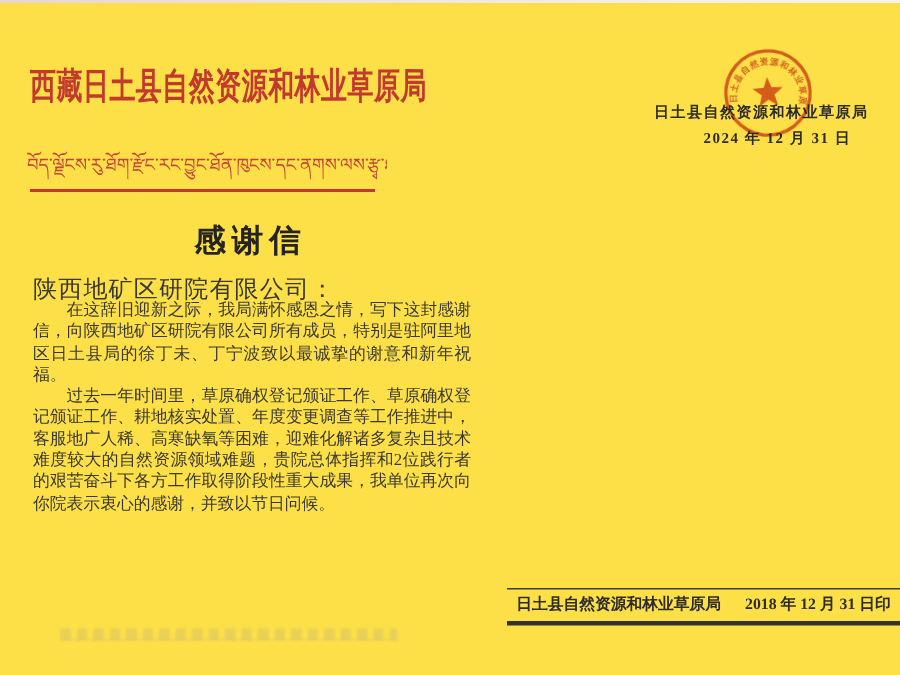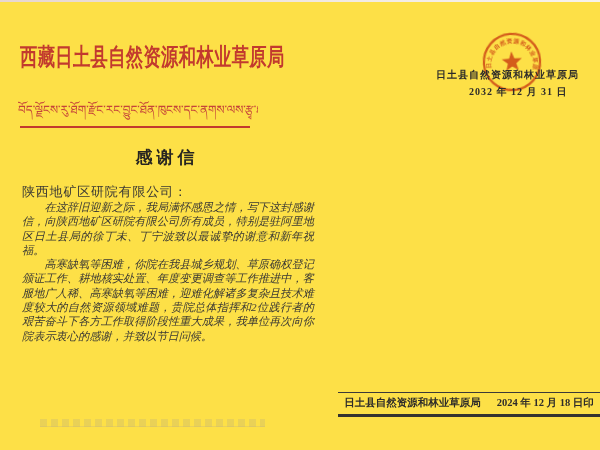--- a/index.html
+++ b/index.html
@@ -40,33 +40,33 @@
     font-size:10px;font-weight:bold;color:#2e2c2a;
     letter-spacing:1px;white-space:nowrap;
   }
   .seal-date{
     position:absolute;left:469px;top:85px;
     font-size:10px;font-weight:bold;color:#2e2c2a;
     letter-spacing:1px;white-space:nowrap;
   }
   .letter-heading{
     position:absolute;left:22px;top:146px;width:290px;
-    text-align:center;font-size:17px;font-weight:bold;color:#262421;
+    text-align:center;font-size:21px;font-weight:bold;color:#262421;
     letter-spacing:4px;
   }
   .salutation{
     position:absolute;left:22px;top:183px;
-    font-size:13px;color:#3a3834;letter-spacing:0.8px;text-align:right;
+    font-size:16px;color:#3a3834;letter-spacing:0.8px;text-align:right;
   }
   .body-text{
     position:absolute;left:22px;top:200px;width:292px;
     font-size:11.2px;line-height:14.3px;color:#3a3834;
     text-align:justify;
   }
-  .body-text p{margin:0;text-indent:2em;font-style:italic;}
+  .body-text p{margin:0;text-indent:2em;}
   .footer{
     position:absolute;left:338px;top:392px;width:262px;
     border-top:1px solid #3c3a38;border-bottom:3px solid #35332f;
     padding:3px 0 4px 0;
   }
   .footer-row{
     display:flex;justify-content:center;align-items:center;gap:16px;
     font-size:10.5px;font-weight:bold;color:#2e2c2a;white-space:nowrap;
   }
   .ghost-bleed{
@@ -90,32 +90,32 @@
   <svg class="seal" viewBox="0 0 64 64">
     <circle cx="32" cy="32" r="29" fill="none" stroke="#cd493d" stroke-width="2.3"></circle>
     <path id="sealArc" d="M 10.5 39 A 22 22 0 1 1 53.5 39" fill="none"></path>
     <text font-size="6" fill="#cd493d" letter-spacing="0.6" font-weight="bold">
       <textPath href="#sealArc" startOffset="2">日土县自然资源和林业草原局</textPath>
     </text>
     <polygon fill="#cd493d" points="32,21 34.7,28.28 42.46,28.6 36.37,33.42 38.47,40.9 32,36.6 25.53,40.9 27.63,33.42 21.54,28.6 29.3,28.28">
     </polygon>
   </svg>
   <div class="seal-caption">日土县自然资源和林业草原局</div>
-  <div class="seal-date">2032 年 12 月 31 日</div>
+  <div class="seal-date">2024 年 12 月 31 日</div>
 
   <div class="letter-heading">感谢信</div>
   <div class="salutation">陕西地矿区研院有限公司：</div>
 
   <div class="body-text">
     <p>在这辞旧迎新之际，我局满怀感恩之情，写下这封感谢信，向陕西地矿区研院有限公司所有成员，特别是驻阿里地区日土县局的徐丁未、丁宁波致以最诚挚的谢意和新年祝福。</p>
-    <p>高寒缺氧等困难，你院在我县城乡规划、草原确权登记颁证工作、耕地核实处置、年度变更调查等工作推进中，客服地广人稀、高寒缺氧等困难，迎难化解诸多复杂且技术难度较大的自然资源领域难题，贵院总体指挥和2位践行者的艰苦奋斗下各方工作取得阶段性重大成果，我单位再次向你院表示衷心的感谢，并致以节日问候。</p>
+    <p>过去一年时间里，草原确权登记颁证工作、草原确权登记颁证工作、耕地核实处置、年度变更调查等工作推进中，客服地广人稀、高寒缺氧等困难，迎难化解诸多复杂且技术难度较大的自然资源领域难题，贵院总体指挥和2位践行者的艰苦奋斗下各方工作取得阶段性重大成果，我单位再次向你院表示衷心的感谢，并致以节日问候。</p>
   </div>
 
   <div class="footer">
     <div class="footer-row">
       <span>日土县自然资源和林业草原局</span>
-      <span>2024 年 12 月 18 日印</span>
+      <span>2018 年 12 月 31 日印</span>
     </div>
   </div>
 
   <div class="ghost-bleed"></div>
 
 </div>
 
 </body></html>

